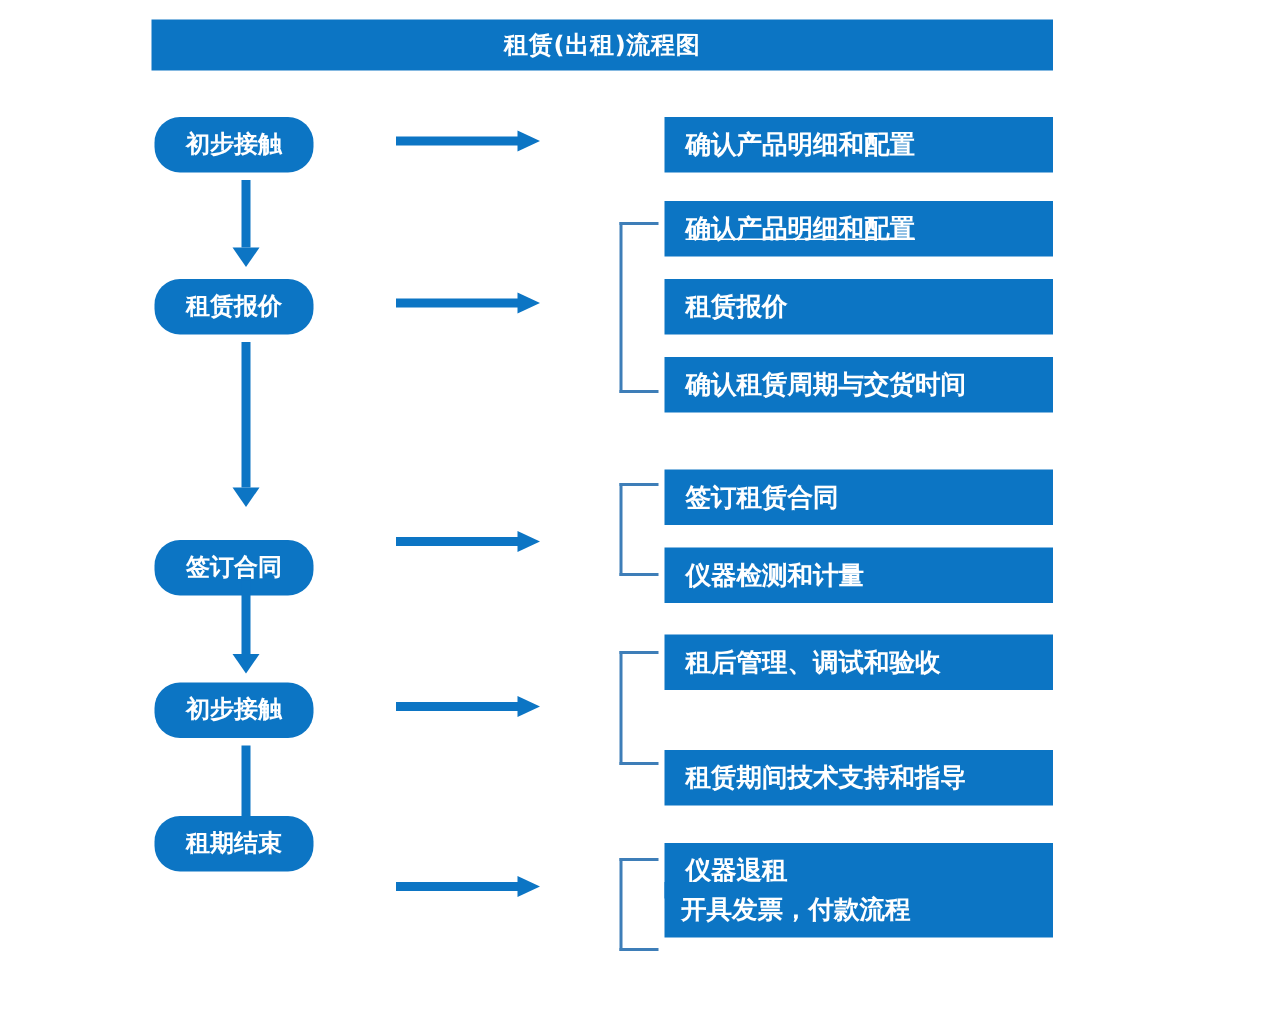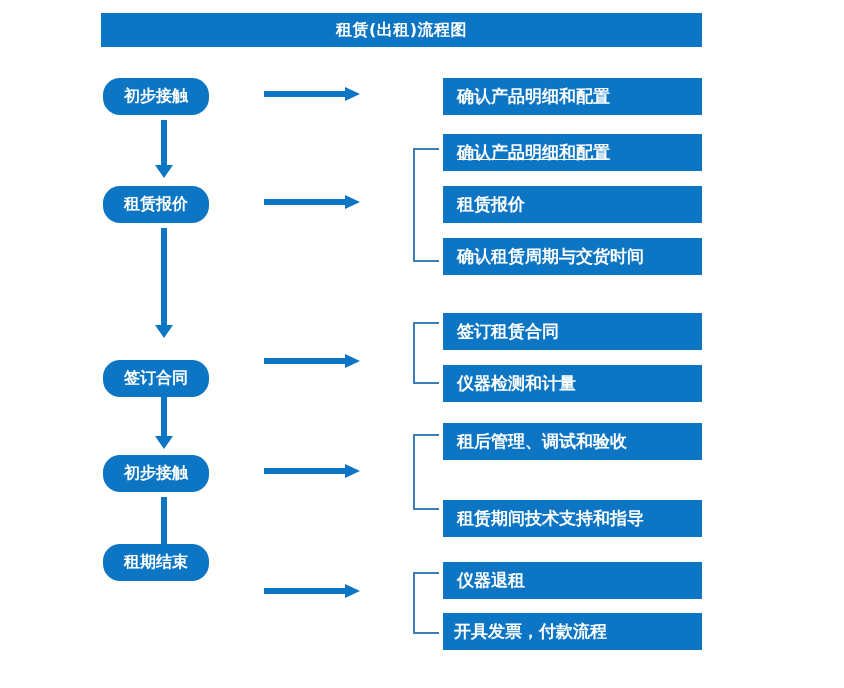--- a/index.html
+++ b/index.html
@@ -201,15 +201,15 @@
   <div class="node left" style="top:544px;">租期结束</div>
 
   <div class="arrow-right" style="top:584px;">
     <span class="shaft"></span>
     <span class="head"></span>
   </div>
 
   <div class="bracket" style="top:572px; height:62px;"></div>
 
   <div class="node right" style="top:562px;">仪器退租</div>
-  <div class="node right" style="top:613px;padding-left:11px;">开具发票，付款流程</div>
+  <div class="node right" style="top:588px;padding-left:11px;">开具发票，付款流程</div>
 
 </div>
 
 </body></html>

